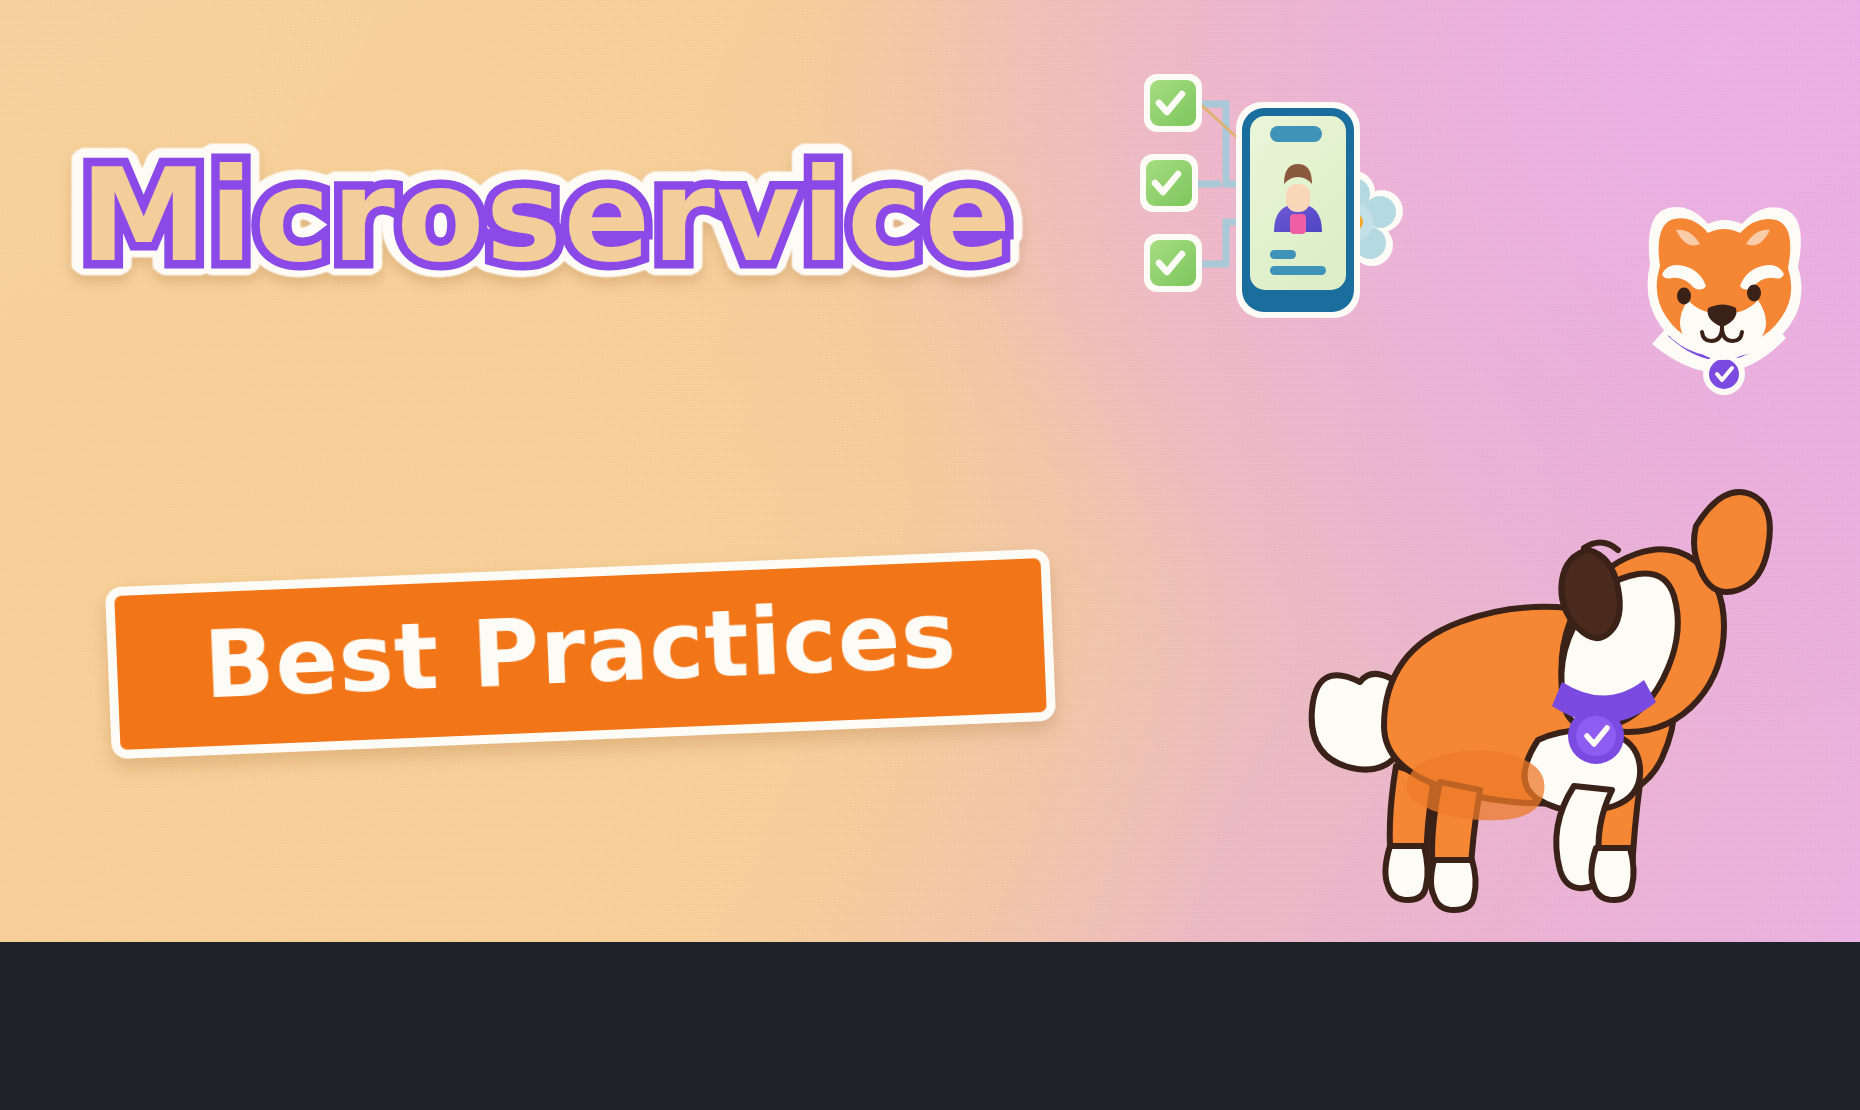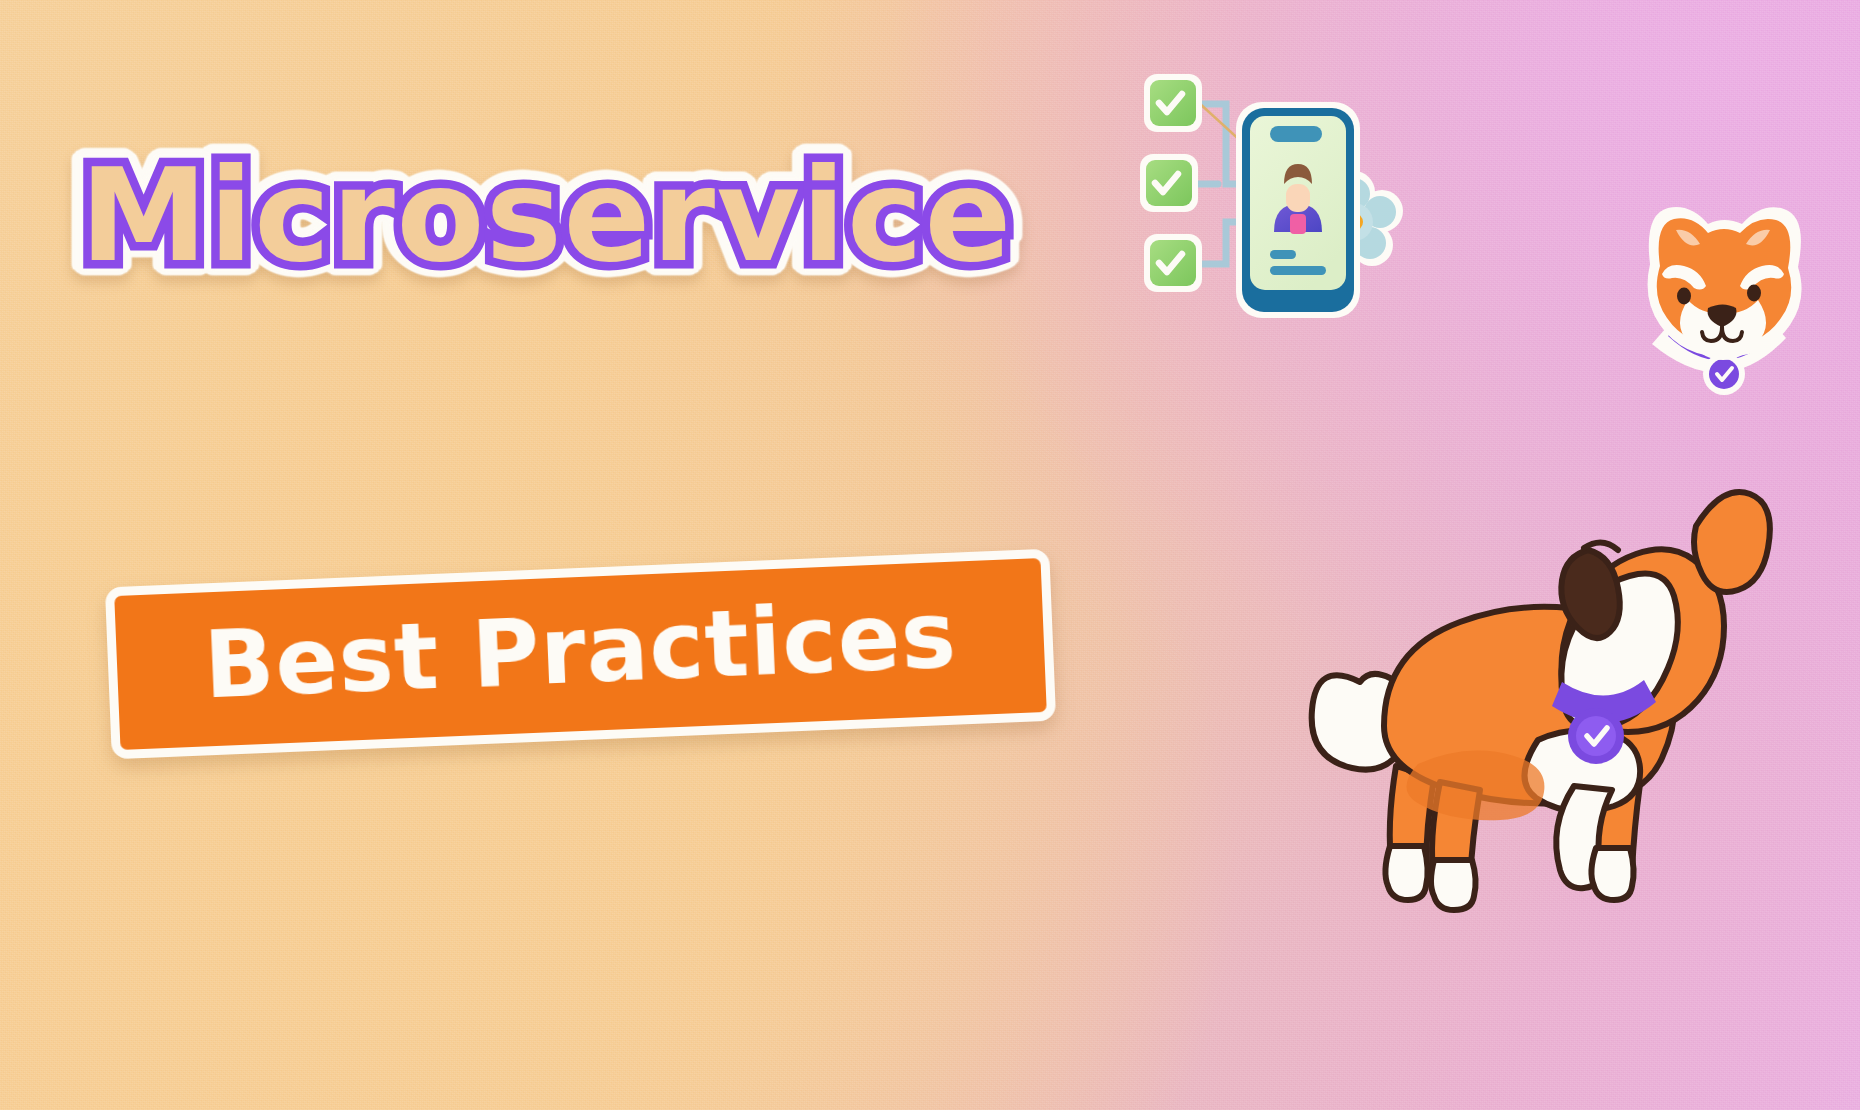--- a/index.html
+++ b/index.html
@@ -3,21 +3,21 @@
 <meta charset="utf-8">
 <style>
   html, body {
     margin: 0;
     padding: 0;
     background: #20222a;
   }
   #stage {
     position: relative;
     width: 1860px;
-    height: 1110px;
+    height: 942px;
     overflow: hidden;
     font-family: "DejaVu Sans", "Liberation Sans", sans-serif;
     background: #f3c993;
   }
 
   
   .bg-base {
     position: absolute;
     inset: 0;
     background:

